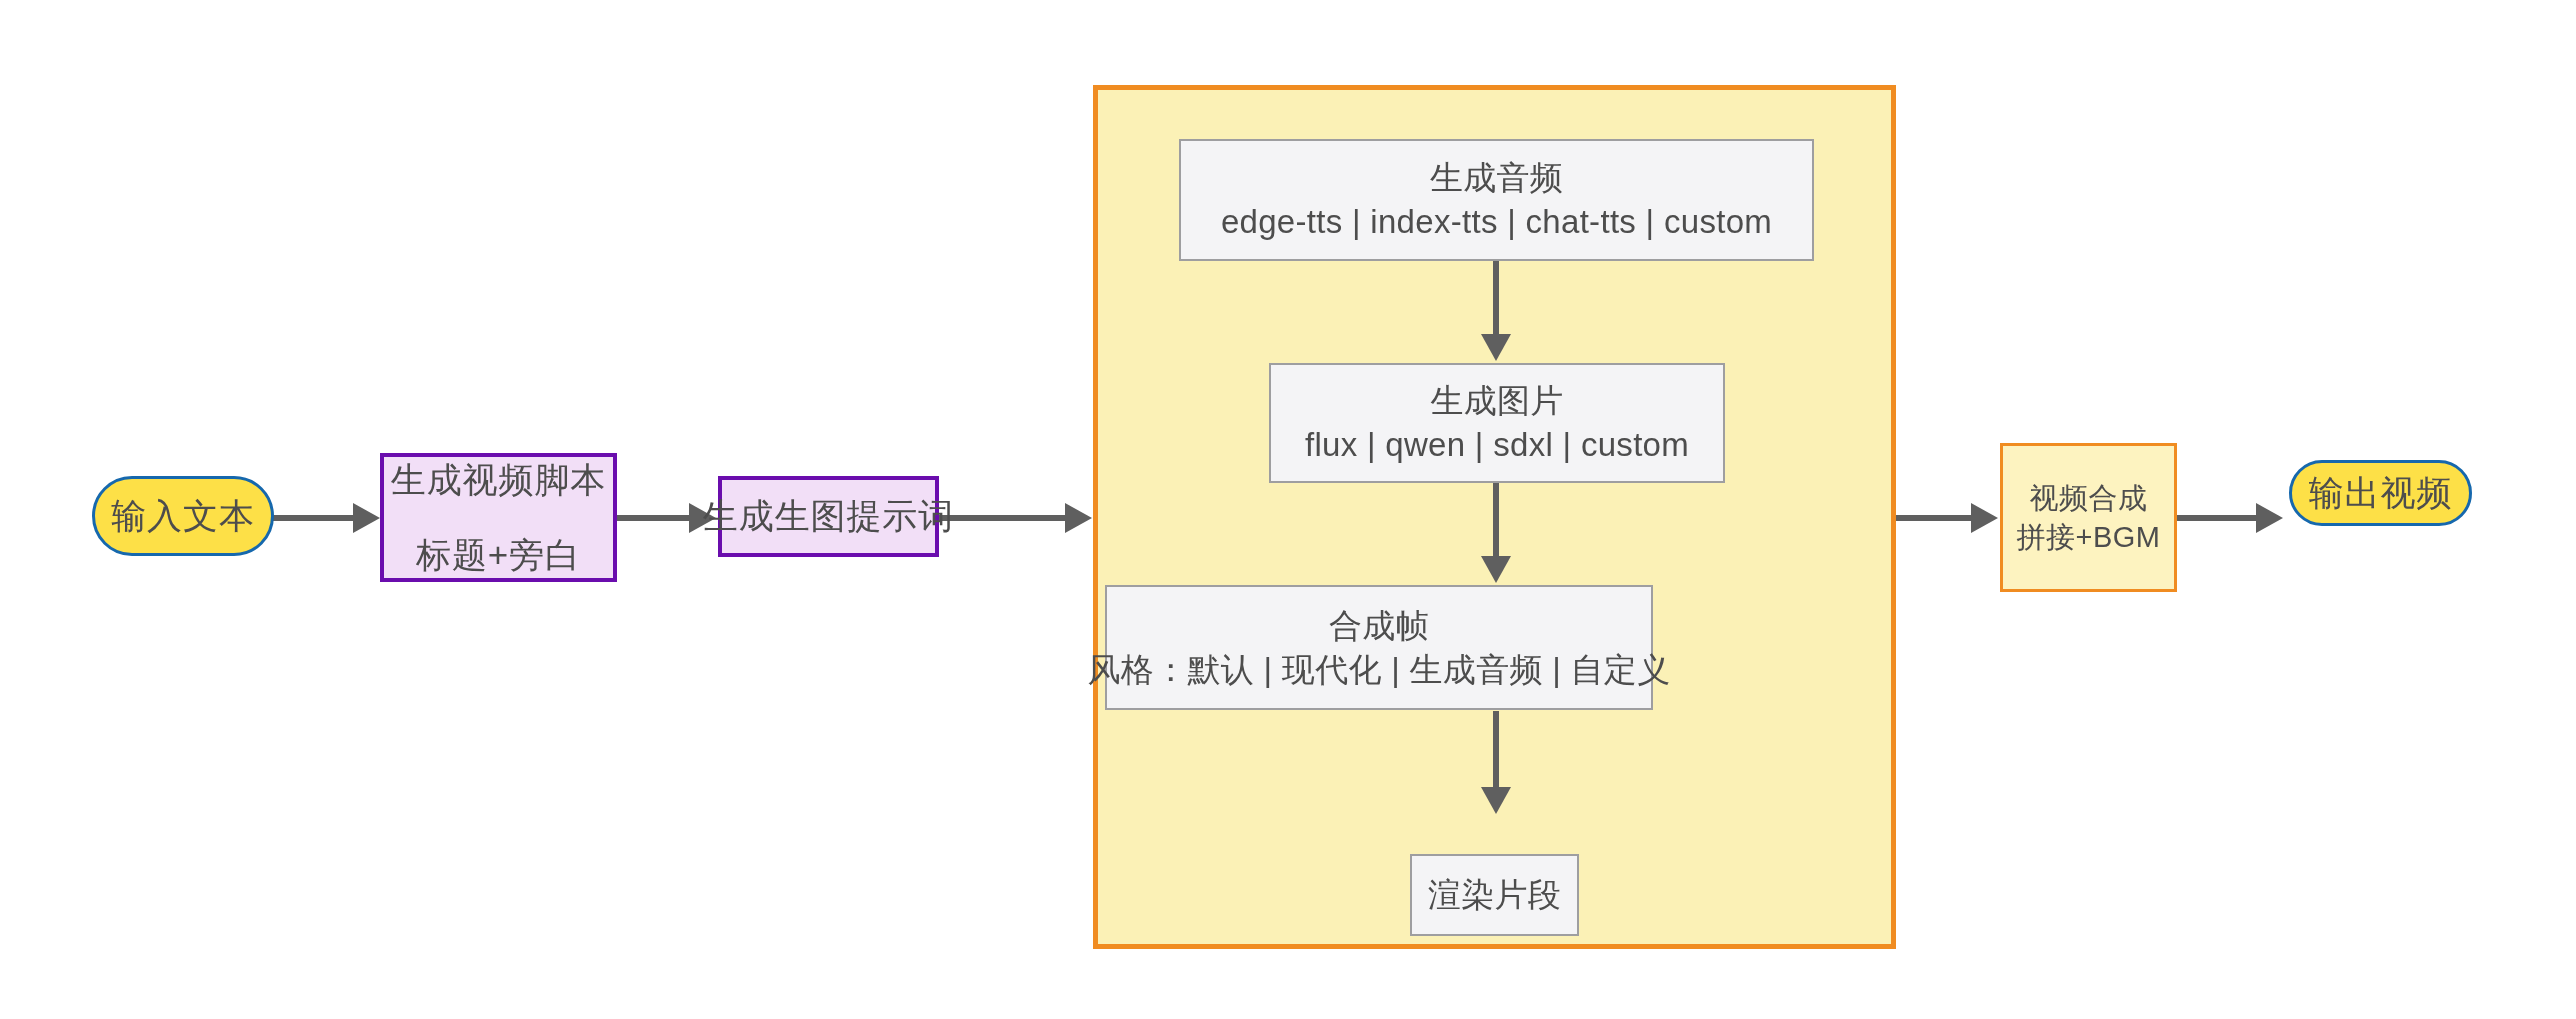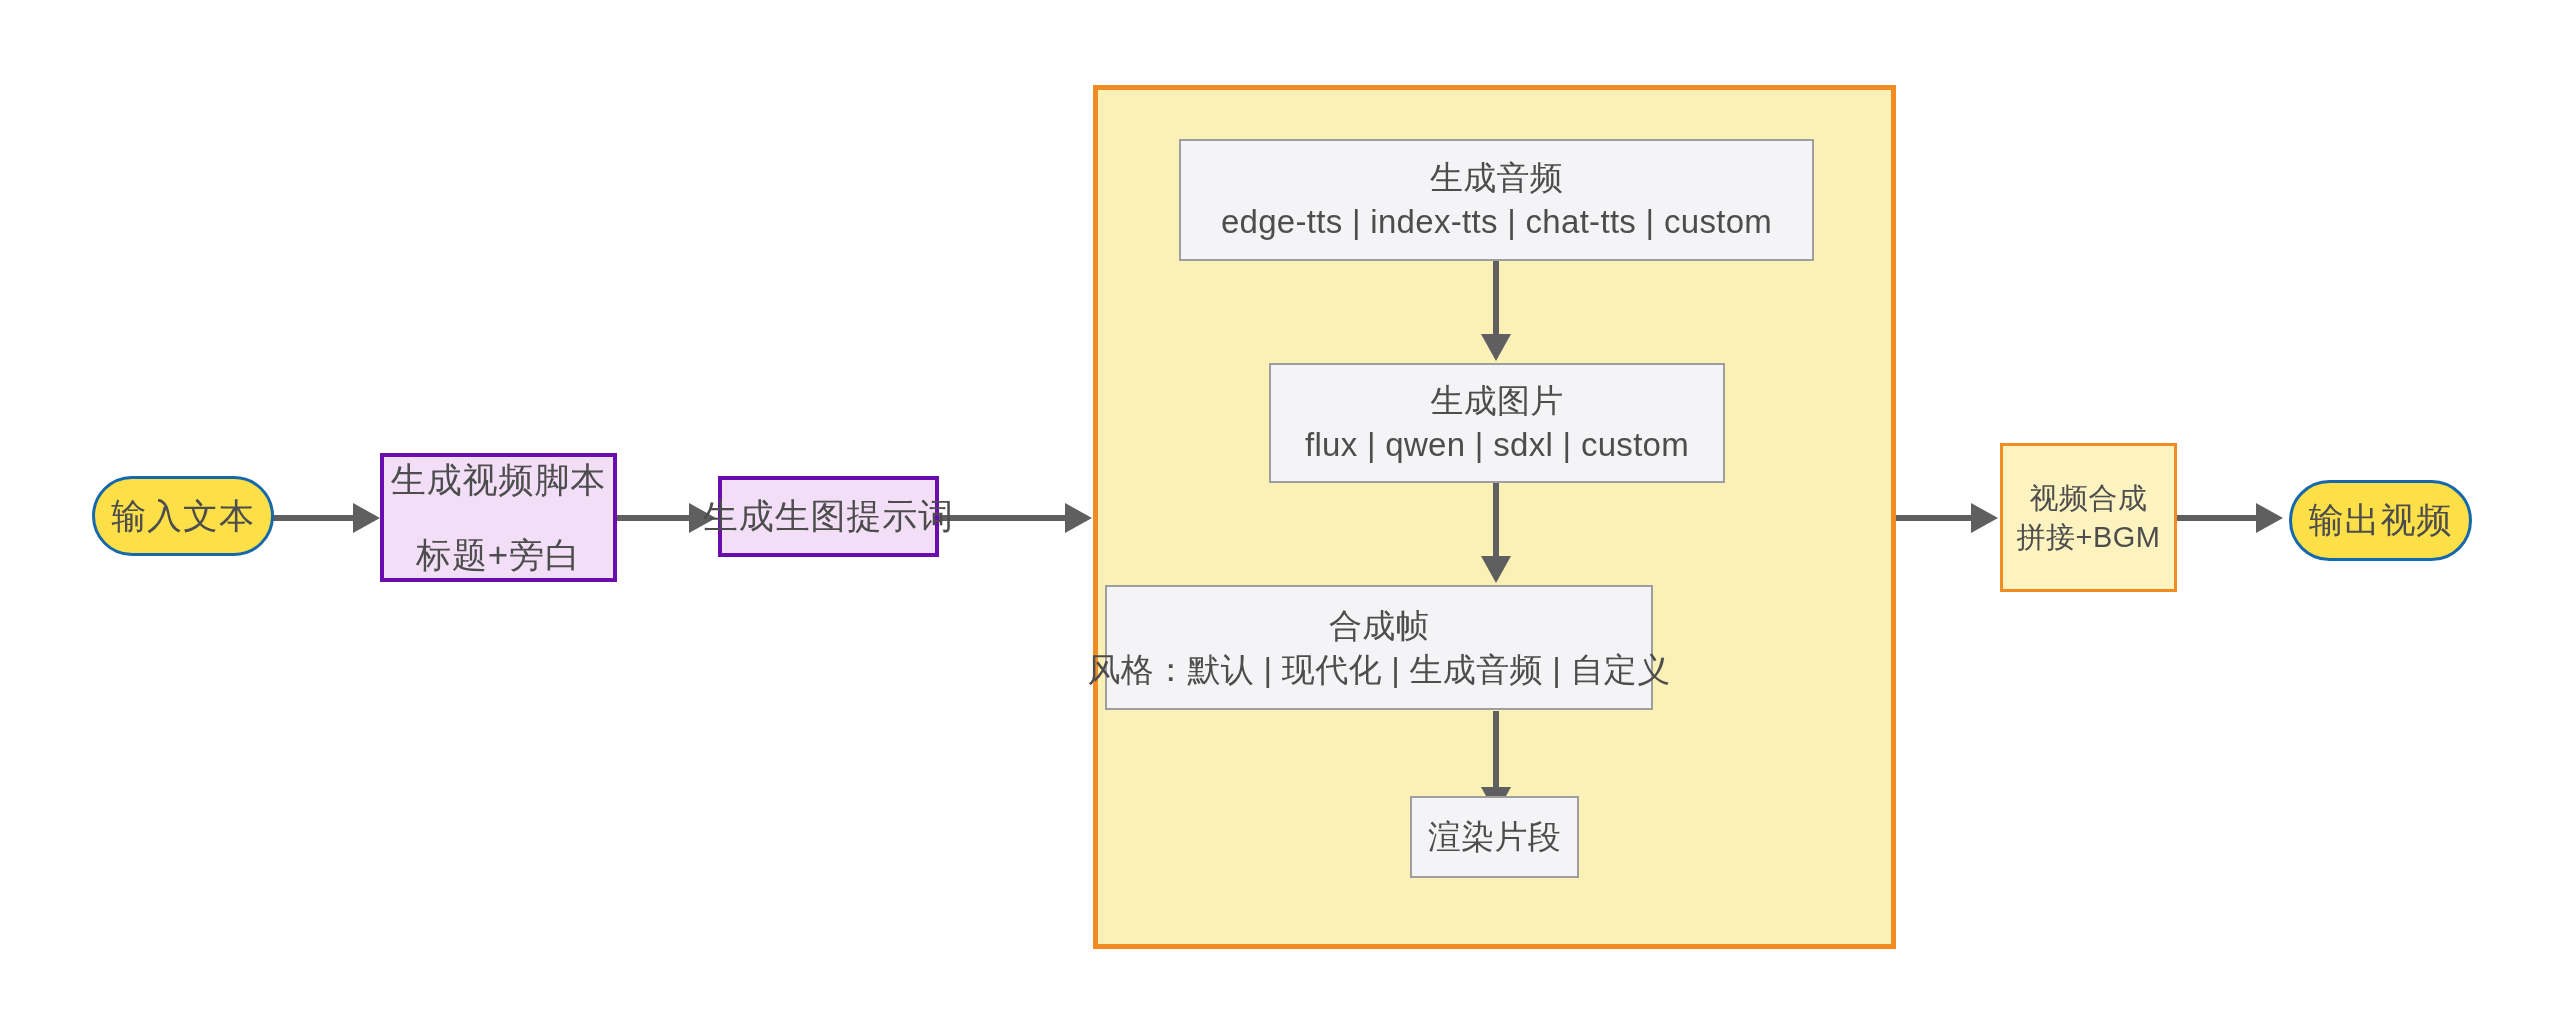--- a/index.html
+++ b/index.html
@@ -107,27 +107,27 @@
   <div class="node plain" style="left:1269px;top:363px;width:456px;height:120px;">
     <span class="ln">生成图片</span>
     <span class="ln sub">flux | qwen | sdxl | custom</span>
   </div>
 
   <div class="node plain" style="left:1105px;top:585px;width:548px;height:125px;">
     <span class="ln">合成帧</span>
     <span class="ln sub">风格：默认 | 现代化 | 生成音频 | 自定义</span>
   </div>
 
-  <div class="node plain" style="left:1410px;top:796px;width:169px;height:82px;">
+  <div class="node plain" style="left:1410px;top:854px;width:169px;height:82px;">
     <span class="ln">渲染片段</span>
   </div>
 
   <div class="node orange-node" style="left:2000px;top:443px;width:177px;height:149px;">
     <span class="ln">视频合成</span>
     <span class="ln">拼接+BGM</span>
   </div>
 
-  <div class="node stadium" style="left:2289px;top:480px;width:183px;height:81px;">
+  <div class="node stadium" style="left:2289px;top:460px;width:183px;height:66px;">
     <span class="ln">输出视频</span>
   </div>
 
 </div>
 
 
 </body></html>

